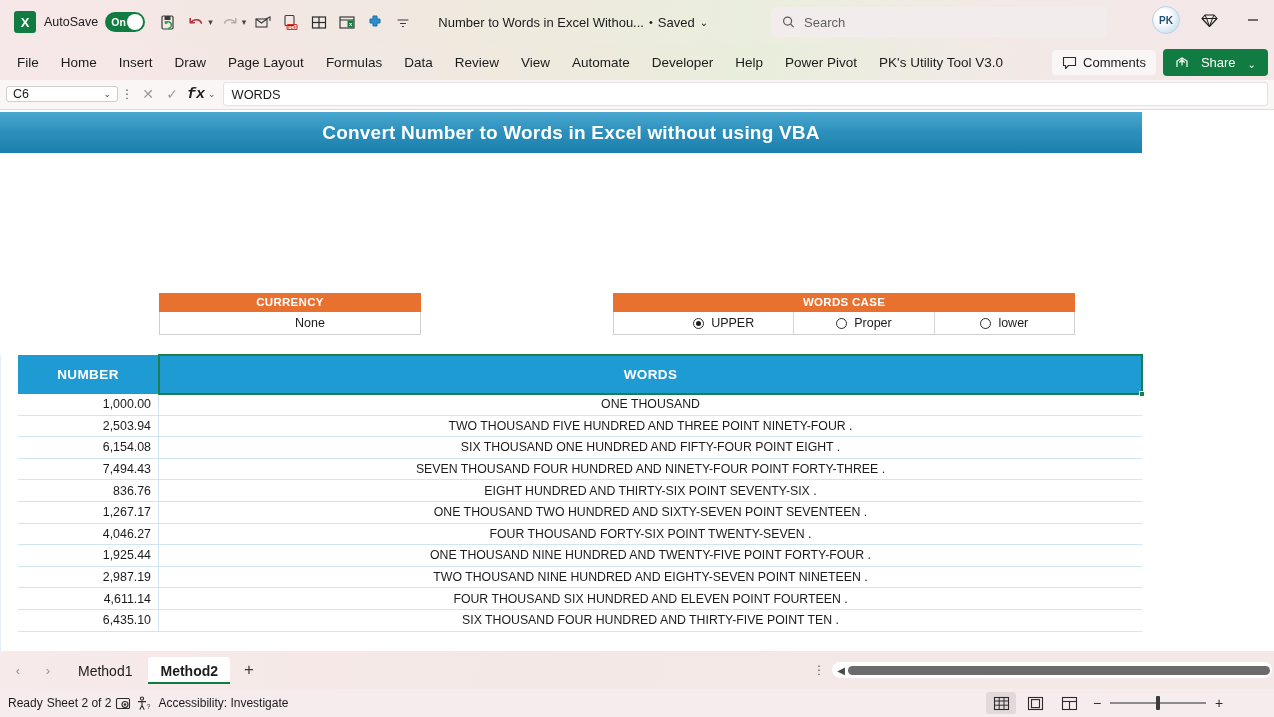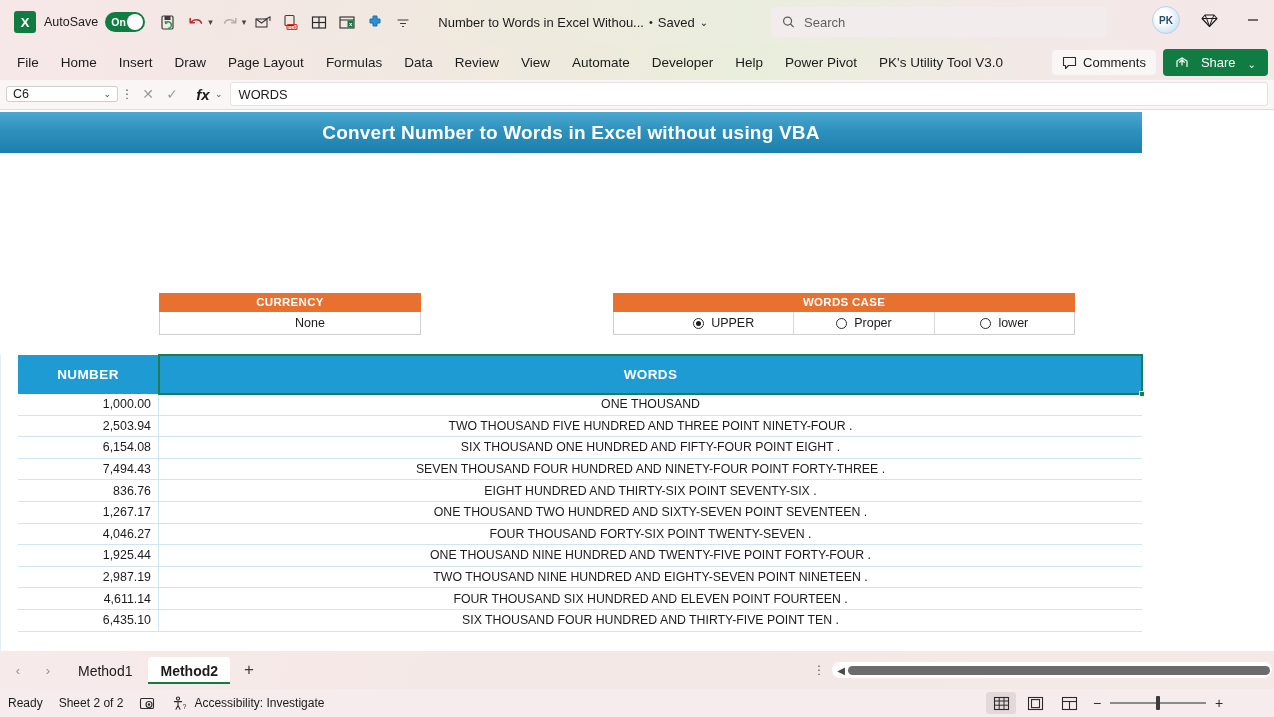--- a/index.html
+++ b/index.html
@@ -112,21 +112,21 @@
     border-radius: 3px; display: flex; align-items: center;
     padding: 0 6px; font-size: 12.5px; color: #1b1b1b; cursor: text;
     justify-content: space-between;
   }
   .namebox .caret { font-size: 9px; color: #444; }
   .fb-dots { width: 18px; text-align: center; font-size: 12px; color: #555; cursor: pointer; letter-spacing:0; line-height:8px;}
   .fb-icon {
     width: 24px; height: 24px; display: flex; align-items: center;
     justify-content: center; font-size: 14px; color: #9b9b9b; cursor: pointer;
   }
-  .fx { font-style: italic; font-family: Liberation Sans, sans-serif; font-weight: bold; color: #1b1b1b; font-size: 15px; margin-left: 7px;}
+  .fx { font-style: italic; font-family: Liberation Mono, monospace; font-weight: bold; color: #1b1b1b; font-size: 15px;}
   .fb-caret { font-size: 9px; color: #555; cursor: pointer; padding-right:5px;}
   .formula-input {
     flex: 1; height: 24px; background: #fff; border: 1px solid #e6e0e0;
     border-radius: 3px; display: flex; align-items: center; padding: 0 8px;
     font-size: 12.8px; color: #1b1b1b; cursor: text; margin-left: 2px;
   }
 
   
   .sheet {
     position: relative; height: 541px; background: #ffffff;
@@ -248,21 +248,21 @@
   .hscroll-larrow { font-size: 10px; color: #4a4a4a; width: 14px; text-align:center; cursor:pointer;}
   .hscroll-thumb {
     flex: 1; height: 9px; background: #6b6b6b; border-radius: 5px;
     cursor: grab;
   }
 
   
   .statusbar {
     height: 28px; background: #f7eced;
     display: flex; align-items: center; padding: 0 8px;
-    font-size: 12px; color: #1b1b1b; gap: 16px; position: relative;
+    font-size: 12px; color: #1b1b1b; gap: 4px; position: relative;
   }
   .sb-item { display: flex; align-items: center; gap: 6px; cursor: pointer; }
   .sb-right {
     position: absolute; right: 8px; display: flex; align-items: center; gap: 4px;
   }
   .view-btn {
     width: 30px; height: 22px; display: flex; align-items: center;
     justify-content: center; cursor: pointer; border-radius: 3px;
   }
   .view-btn.active { background: #e4d9da; }

